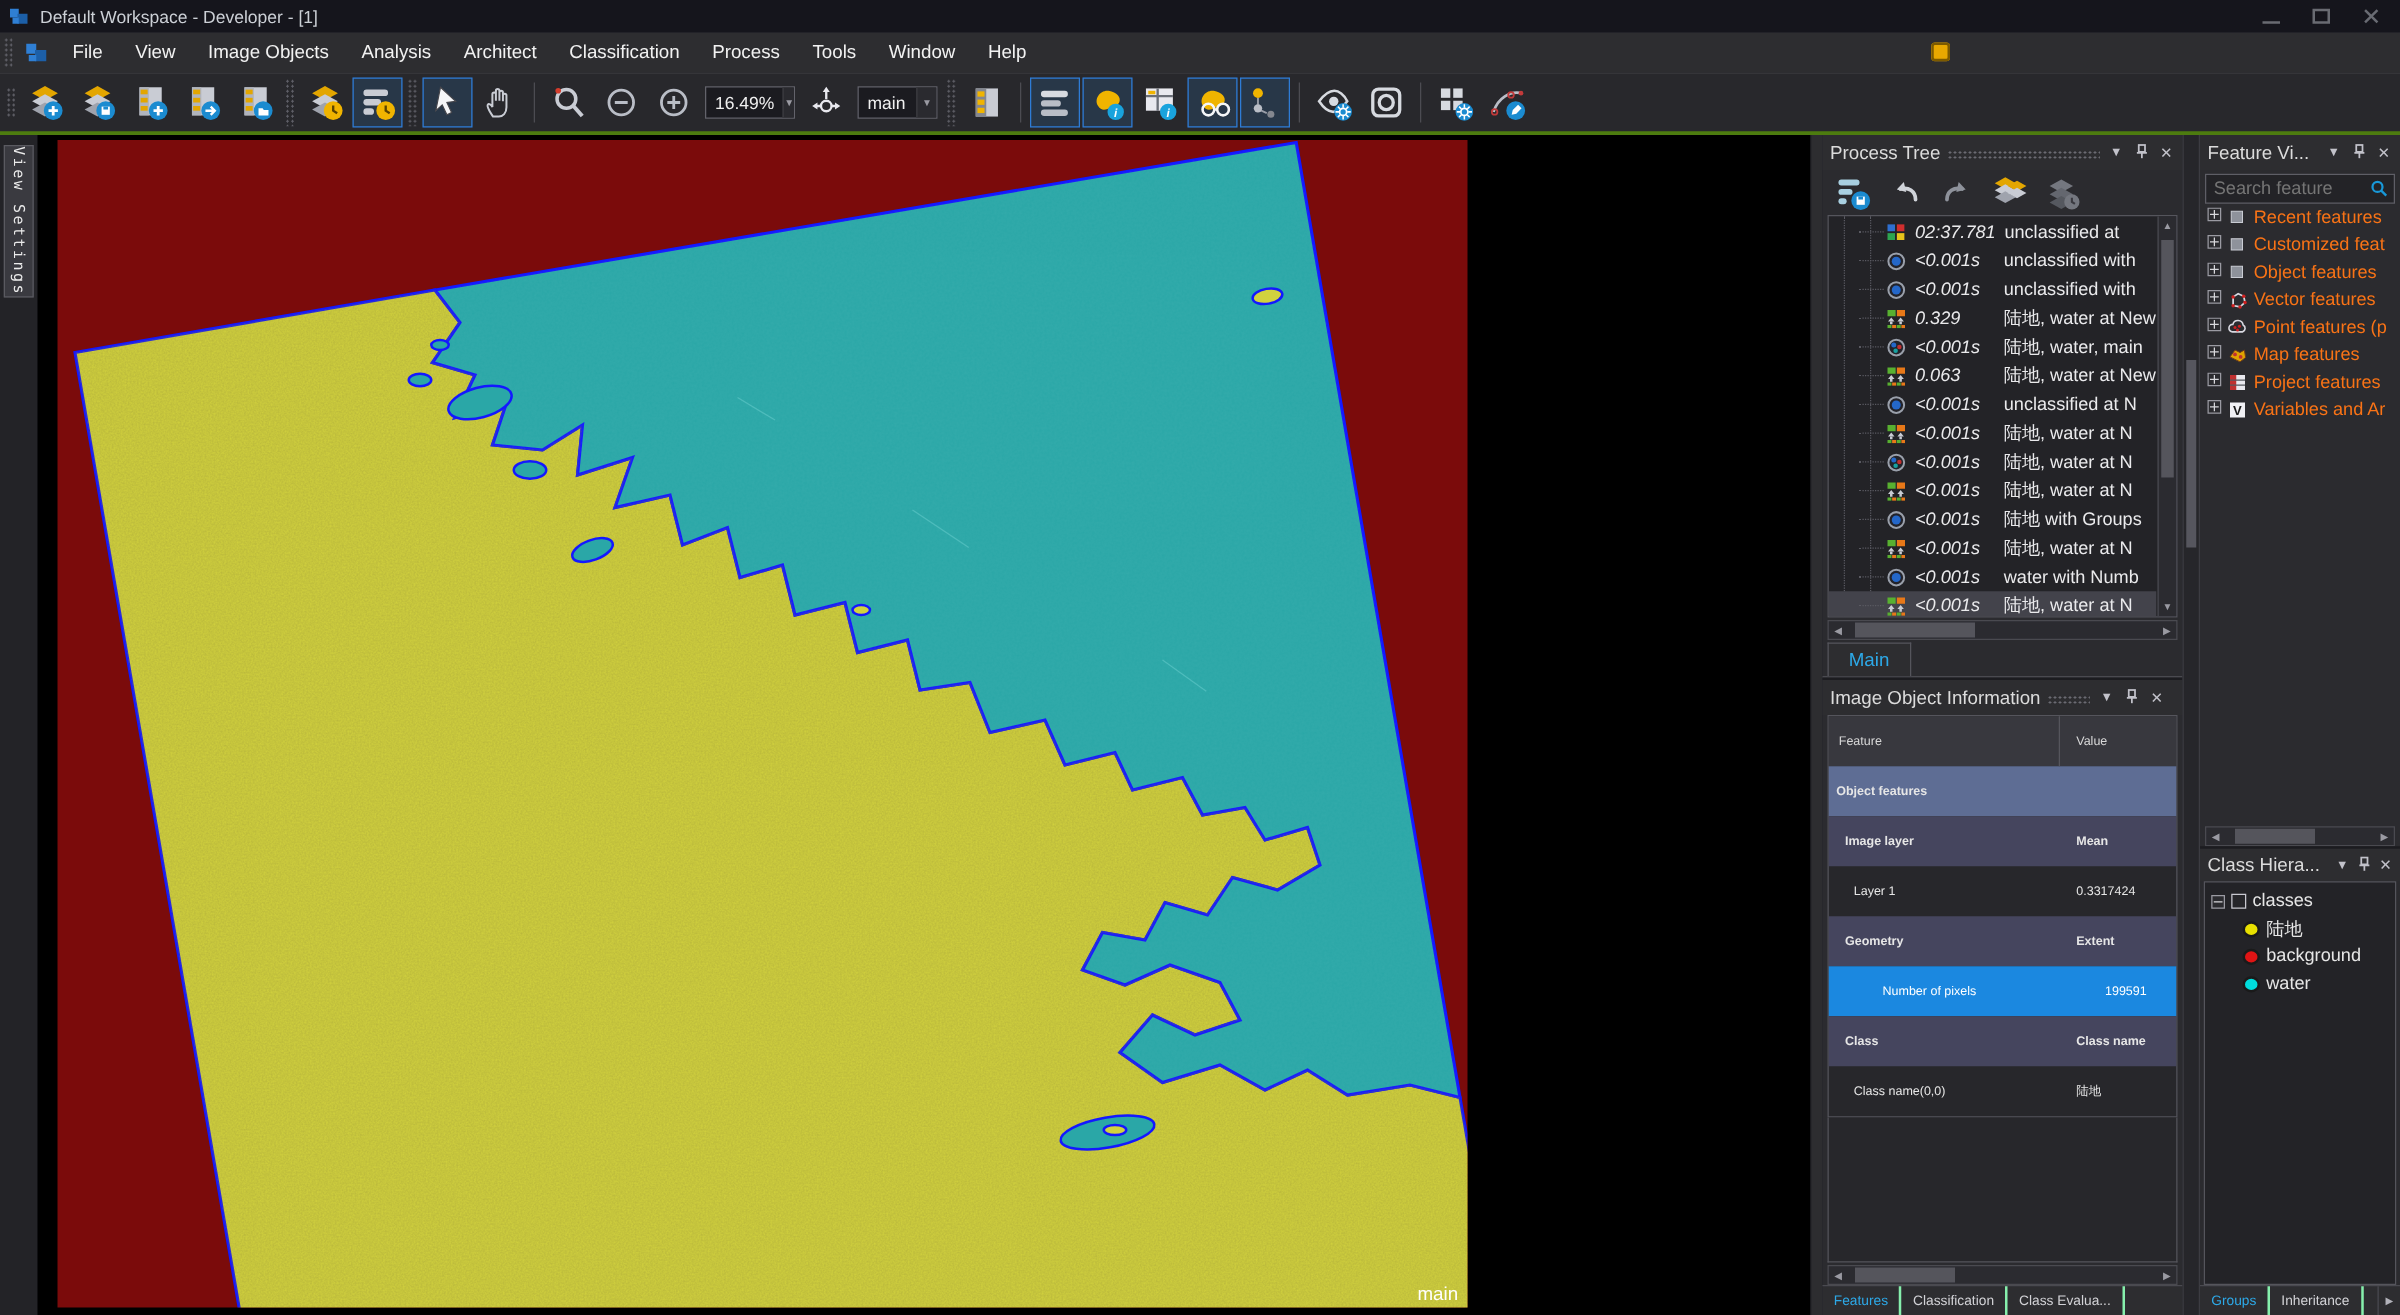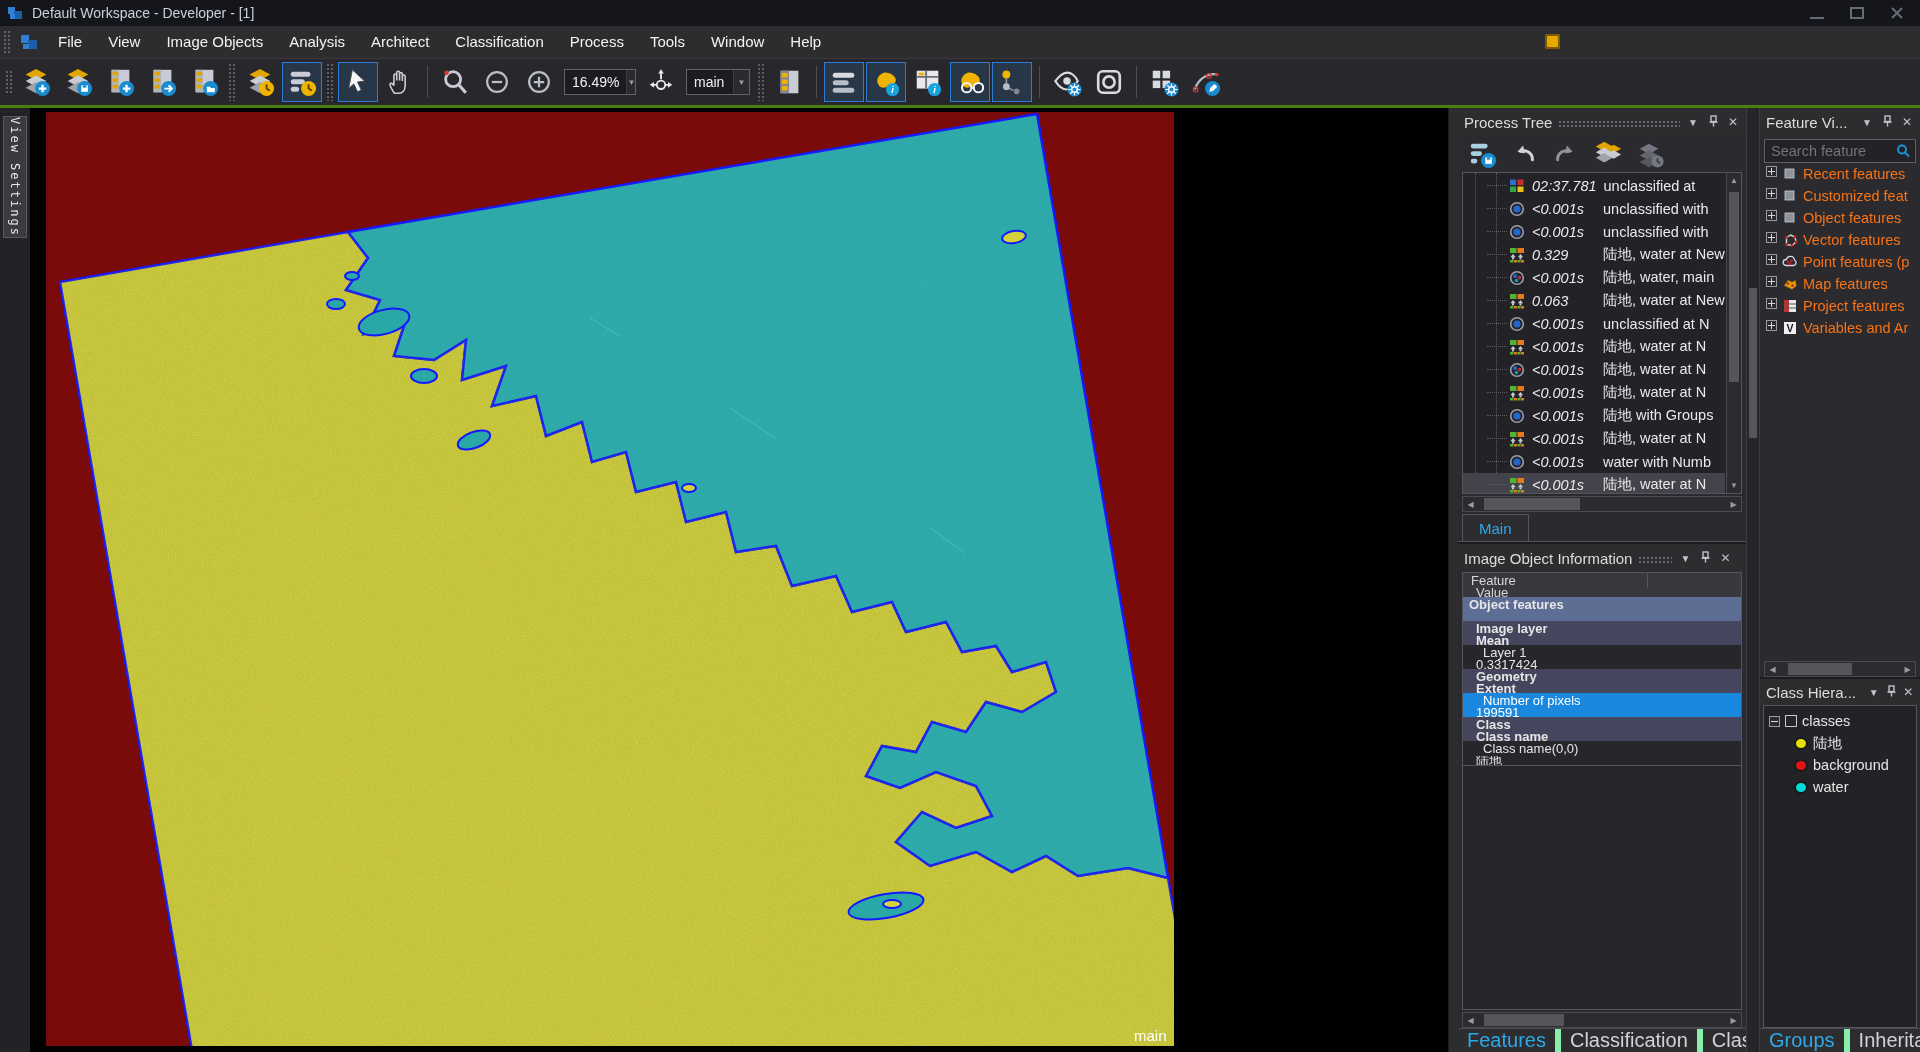--- a/index.html
+++ b/index.html
@@ -92,36 +92,36 @@
   .hscroll .htrack { flex:1; height:100%; position:relative; }
   .hscroll .hth { position:absolute; top:1px; bottom:1px; background:#55555c; }
 
   #pt-tabrow { height:30px; display:flex; align-items:flex-end; padding-left:4px; border-bottom:1px solid #55555c; }
   #pt-tab-main { height:27px; padding:0 16px; display:flex; align-items:center; background:#2d2d30;
     border:1px solid #55555c; border-bottom:none; color:#2da9e8; }
 
   
   #ioi { flex:1; display:flex; flex-direction:column; border-top:2px solid #1c1c20; }
   #ioi-table { margin:0 4px; border:1px solid #55555c; background:#27272b; }
-  .irow { height:24px; display:flex; font-size:13px;flex-direction:column; }
+  .irow { height:40px; display:flex; font-size:10px; }
   .irow .c1 { width:185px; display:flex; align-items:center; overflow:hidden; white-space:nowrap; }
   .irow .c2 { flex:1; display:flex; align-items:center; padding-left:12px; overflow:hidden; white-space:nowrap; border-left:1px solid transparent; }
   .irow.head { background:#38383e; color:#d8d8d8; }
   .irow.head .c1 { padding-left:8px; border-right:1px solid #55555c; }
   .irow.group { background:#5e6d94; font-weight:bold; }
   .irow.group .c1 { padding-left:6px; }
   .irow.subgroup { background:#45455e; font-weight:bold; }
   .irow.subgroup .c1 { padding-left:13px; }
   .irow.data .c1 { padding-left:20px; }
   .irow.selected { background:#1b88e0; color:#fff; }
-  .irow.selected .c1 { padding-left:20px; }
+  .irow.selected .c1 { padding-left:20px;margin-left:23px; }
   #ioi-fill { flex:1; background:#27272b; margin:0 4px; border:1px solid #55555c; border-top:none; }
   .tabsrow { height:24px; display:flex; align-items:center; background:#2d2d30; border-top:1px solid #4a4a50; }
   .tabsrow .tab { padding:0 9px; height:100%; display:flex; align-items:center;
-    border-right:6px solid #86efac; color:#d2d2d6; white-space:nowrap; font-size:20px; }
+    border-right:2px solid #86efac; color:#d2d2d6; white-space:nowrap; font-size:11px; }
   .tabsrow .tab.active { color:#2da9e8; }
   .tabsrow .ovf { margin-left:auto; width:18px; height:100%; display:flex; align-items:center; justify-content:center;
     font-size:8px; color:#b2b2ba; border-left:1px solid #4a4a50; }
 
   
   #fv-search { margin:3px 4px; height:24px; background:#232327; border:1px solid #5e5e66;
     display:flex; align-items:center; }
   #fv-search input { flex:1; background:transparent; border:none; outline:none; color:#b8b8c0;
     font-family:inherit; font-size:14.5px; padding:0 6px; min-width:0; }
   .fvitem { height:22px; display:flex; gap:5px; padding-left:6px; white-space:nowrap;

